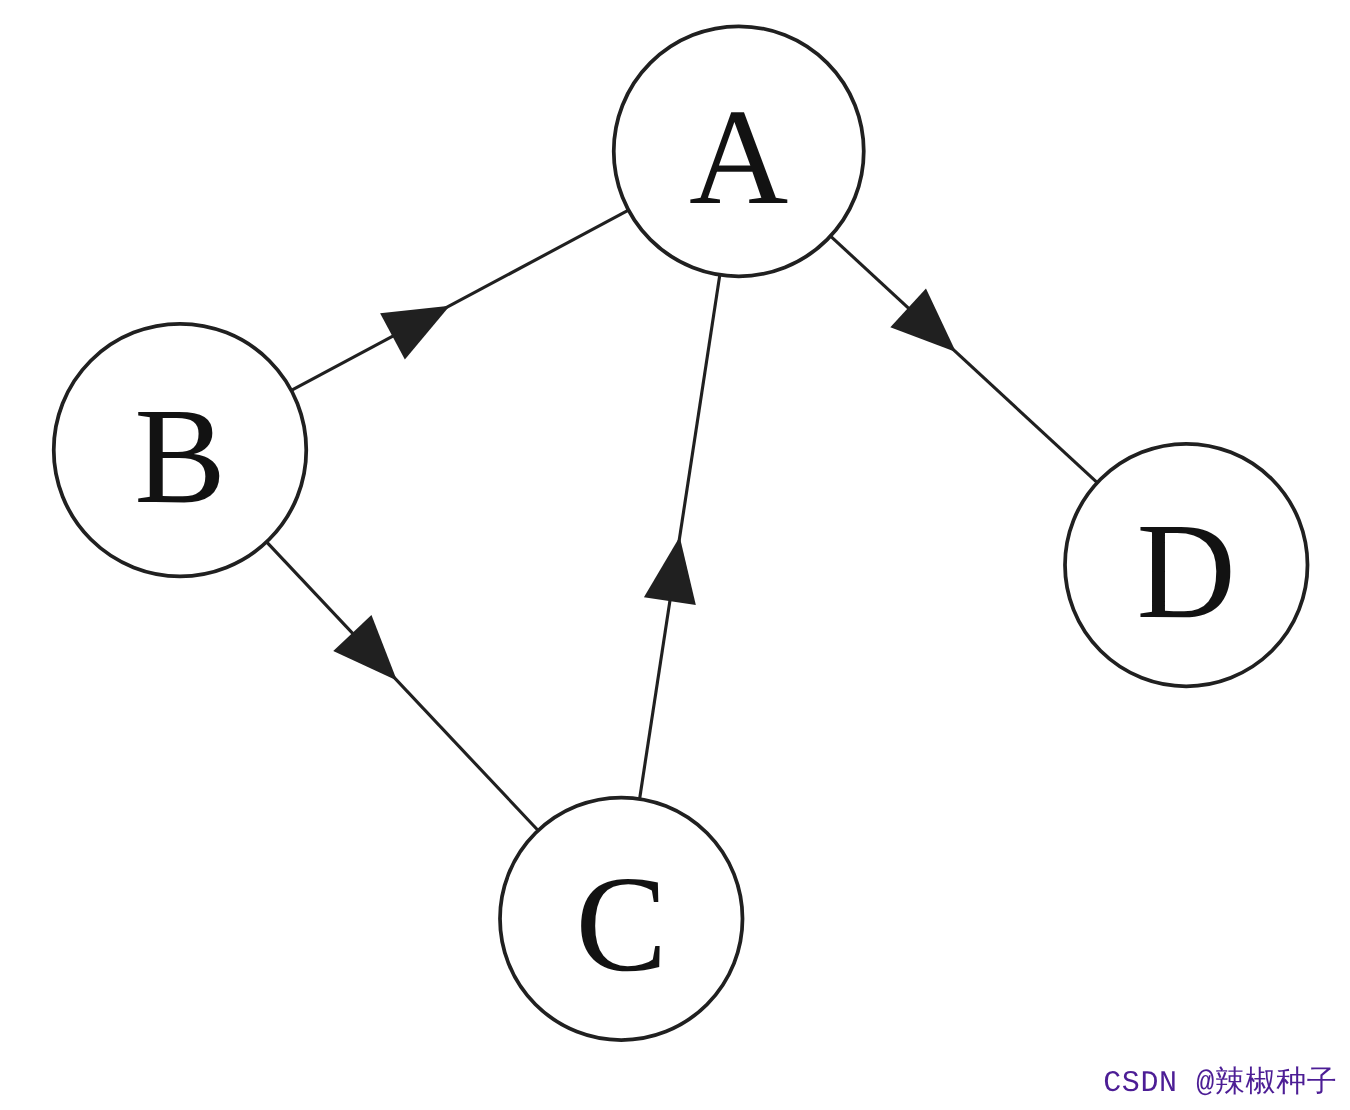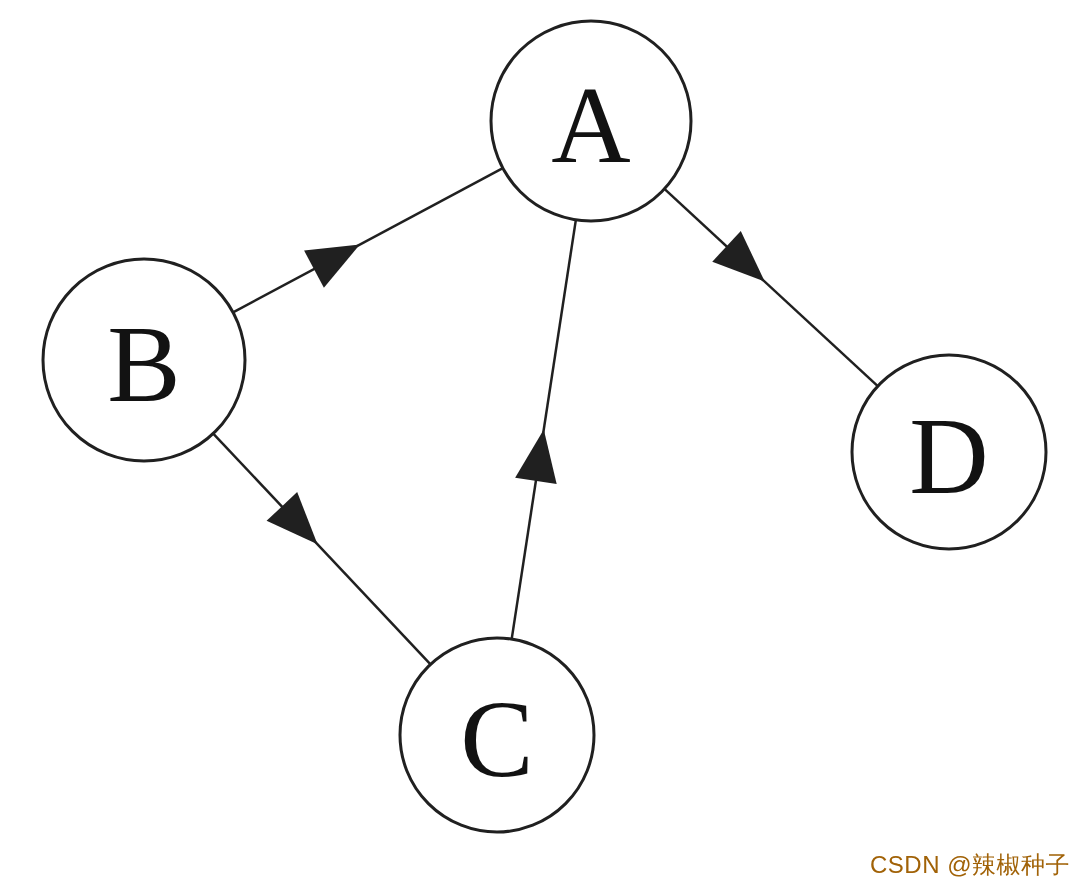--- a/index.html
+++ b/index.html
@@ -55,13 +55,13 @@
       <text x="591" y="121" text-anchor="middle" dominant-baseline="central" dy="0.04em" fill="#121212" class="node-label">A</text>
       <circle cx="144" cy="360" r="101" fill="#ffffff" stroke="#202020" stroke-width="3"></circle>
       <text x="144" y="360" text-anchor="middle" dominant-baseline="central" dy="0.04em" fill="#121212" class="node-label">B</text>
       <circle cx="497" cy="735" r="97" fill="#ffffff" stroke="#202020" stroke-width="3"></circle>
       <text x="497" y="735" text-anchor="middle" dominant-baseline="central" dy="0.04em" fill="#121212" class="node-label">C</text>
       <circle cx="949" cy="452" r="97" fill="#ffffff" stroke="#202020" stroke-width="3"></circle>
       <text x="949" y="452" text-anchor="middle" dominant-baseline="central" dy="0.04em" fill="#121212" class="node-label">D</text>
     </svg>
 </div>
 
-<div class="watermark" style="color: #a16207;">CSDN @辣椒种子</div>
+<div class="watermark" style="color: #4c1d95; font-family: Liberation Mono, monospace;">CSDN @辣椒种子</div>
 
 </body></html>

